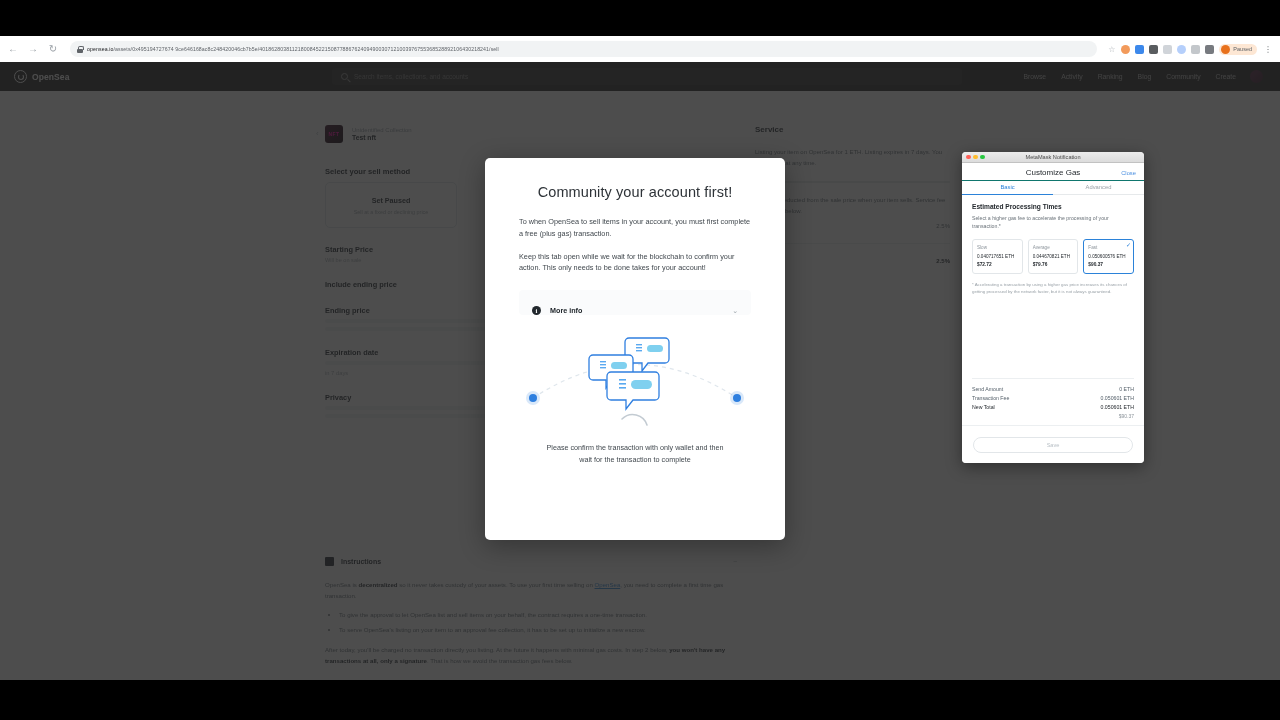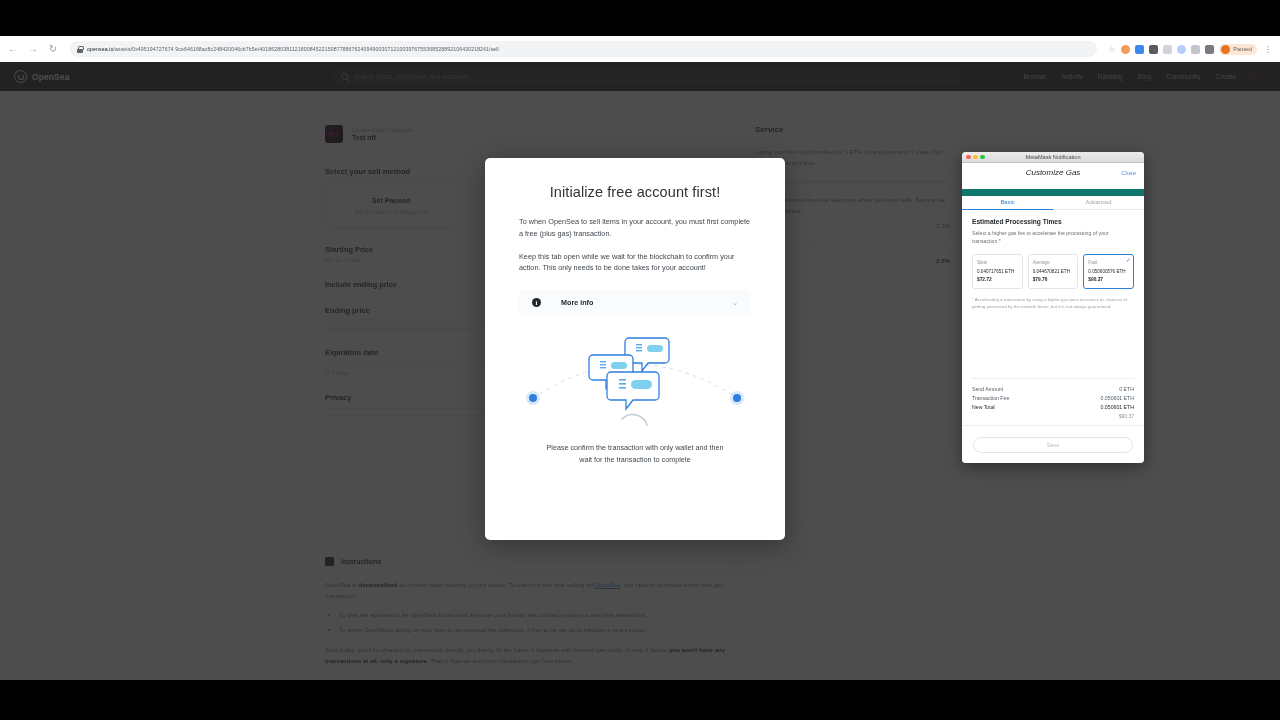--- a/index.html
+++ b/index.html
@@ -121,21 +121,21 @@
 
   
   .modal { position:absolute; left:485px; top:96px; width:300px; height:382px;
     background:#fff; border-radius:5px; box-shadow:0 6px 26px rgba(0,0,0,.32);
     padding:26px 34px 0; }
   .modal h1 { font-size:14.5px; font-weight:400; color:#2e3338; text-align:center;
     letter-spacing:.1px; }
   .modal p { font-size:7.3px; line-height:1.62; color:#41484e; margin-top:16px; }
   .modal p.second { margin-top:11px; }
   .more-info { margin-top:16px; background:#fafbfc; border-radius:4px; height:25px;
-    display:flex; align-items:center; padding:0 13px; gap:20px; }
+    display:flex; align-items:flex-end; padding:0 13px; gap:9px; }
   .info-dot { width:9px; height:9px; border-radius:50%; background:#22282d; color:#fff;
     font-size:6.6px; font-weight:700; display:flex; align-items:center;
     justify-content:center; font-family:"Liberation Serif", serif; }
   .more-info-t { font-size:7.2px; font-weight:700; color:#22282d; }
   .more-info-caret { margin-left:auto; color:#9aa3aa; font-size:7px; }
   .illus { margin-top:18px; height:105px; position:relative; }
   .modal-foot { font-size:7.2px; line-height:1.58; color:#41484e;
     text-align:center; margin-top:4px; }
 
   
@@ -144,21 +144,21 @@
     overflow:hidden; }
   .mm-title { height:11px; background:linear-gradient(#ececec,#dcdcdc);
     border-bottom:1px solid #c2c2c2; display:flex; align-items:center;
     padding:0 4px; position:relative; }
   .tl { display:flex; gap:2.6px; }
   .tl i { width:4.6px; height:4.6px; border-radius:50%; display:block; }
   .tl .r { background:#ff5f57; } .tl .y { background:#febc2e; } .tl .g { background:#28c840; }
   .mm-title-t { position:absolute; left:0; right:0; text-align:center;
     font-size:5.6px; color:#4a4a4a; }
   .mm-body { background:#fff; height:300px; position:relative; }
-  .mm-head { height:33px; position:relative; border-bottom:7px solid #0f766e;font-style:italic; }
+  .mm-head { height:18px; position:relative; border-bottom:1px solid #0f766e; }
   .mm-head-t { position:absolute; left:0; right:0; top:5px; text-align:center;
     font-size:8px; color:#24292e; }
   .mm-close { position:absolute; right:8px; top:7px; font-size:5.8px; color:#4a8fe0; }
   .mm-tabs { display:flex; height:14px; border-bottom:1px solid #e6e9eb; }
   .mm-tab { flex:1; text-align:center; font-size:5.8px; color:#9aa2a8;
     line-height:13px; position:relative; }
   .mm-tab.on { color:#2b82d9; }
   .mm-tab.on:after { content:""; position:absolute; left:0; right:0; bottom:-1px;
     height:1.5px; background:#2b82d9; }
   .mm-sect { padding:8px 10px 0; }
@@ -317,21 +317,21 @@
           <span>Total</span>
           <span>2.5%</span>
         </div>
       </div>
 
     </div>
 
     <div class="dimmer"></div>
 
     <div class="modal">
-      <h1>Initialize free account first!</h1>
+      <h1>Community your account first!</h1>
       <p>To when OpenSea to sell items in your account, you must first complete a free (plus gas) transaction.</p>
       <p class="second">Keep this tab open while we wait for the blockchain to confirm your action. This only needs to be done takes for your account!</p>
 
       <div class="more-info">
         <span class="info-dot">i</span>
         <span class="more-info-t">More info</span>
         <span class="more-info-caret">⌄</span>
       </div>
 
       <div class="illus">

